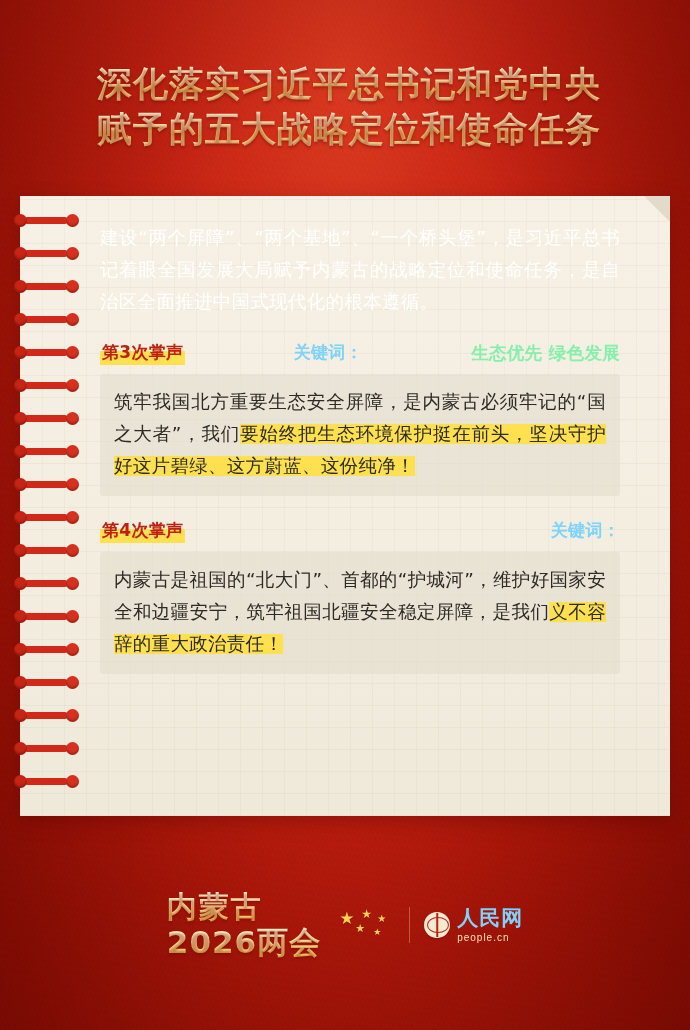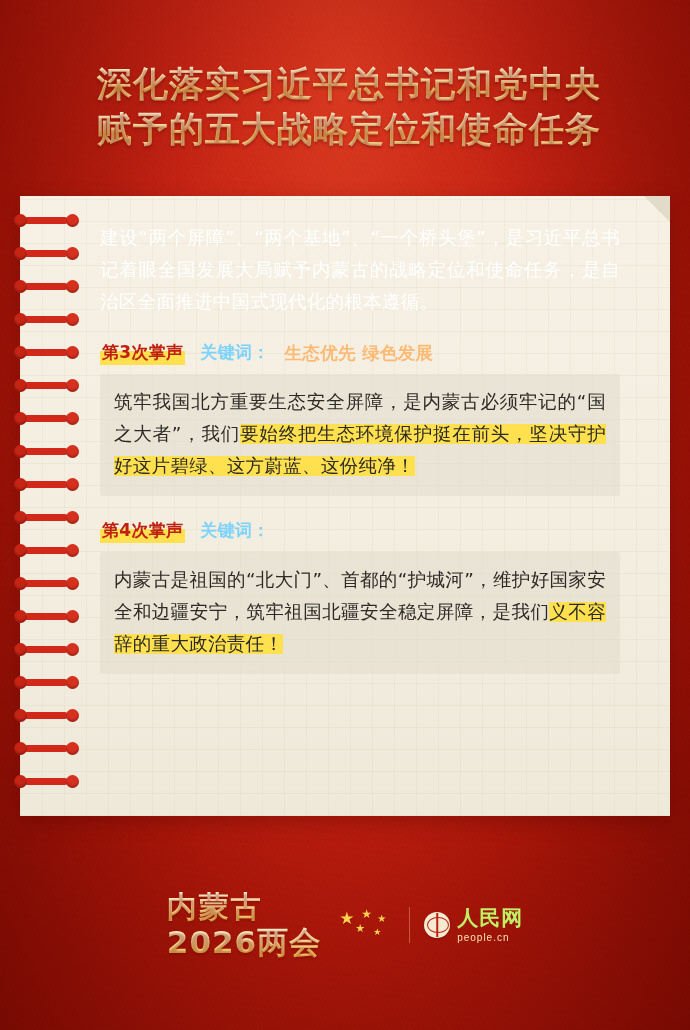--- a/index.html
+++ b/index.html
@@ -142,22 +142,23 @@
     text-align: justify;
     letter-spacing: .3px;
   }
 
   .section {
     margin-top: 22px;
   }
   .sec-head {
     display: flex;
     align-items: center;
-    gap: 15px;
+    gap: 7px;
     margin-bottom: 9px;
+    justify-content: space-between;
   }
   .badge {
     display: inline-block;
     font-family: "DejaVu Sans", "Liberation Sans", sans-serif;
     font-size: 17px;
     font-weight: bold;
     color: #c0200f;
     padding: 1px 2px;
     background: linear-gradient(180deg, rgba(255,225,80,0) 45%, #ffe14f 45%, #ffe14f 100%);
     letter-spacing: .3px;
@@ -166,21 +167,21 @@
     font-family: Liberation Mono, monospace;
     font-size: 17px;
     font-weight: bold;
     color: #7dd3fc;
     letter-spacing: .3px;
   }
   .kw-value {
     font-family: "DejaVu Sans", "Liberation Sans", sans-serif;
     font-size: 17.5px;
     font-weight: bold;
-    color: #fdba74;
+    color: #86efac;
     letter-spacing: .3px;
   }
   .kw-value.blue {
     color: #1d5fa6;
   }
 
   .quote {
     background: rgba(228,221,206,.62);
     border-radius: 3px;
     padding: 12px 14px 14px 14px;
@@ -286,21 +287,21 @@
     border-radius: 50%;
     transform: translateY(-50%);
   }
   .pr-text {
     line-height: 1;
   }
   .pr-cn {
     font-family: "DejaVu Sans", "Liberation Sans", sans-serif;
     font-size: 21px;
     font-weight: bold;
-    color: #bef264;
+    color: #7dd3fc;
     letter-spacing: 1px;
   }
   .pr-en {
     margin-top: 4px;
     font-family: "Liberation Sans", sans-serif;
     font-size: 10px;
     color: #f7e2b4;
     letter-spacing: 1px;
   }
 </style>

